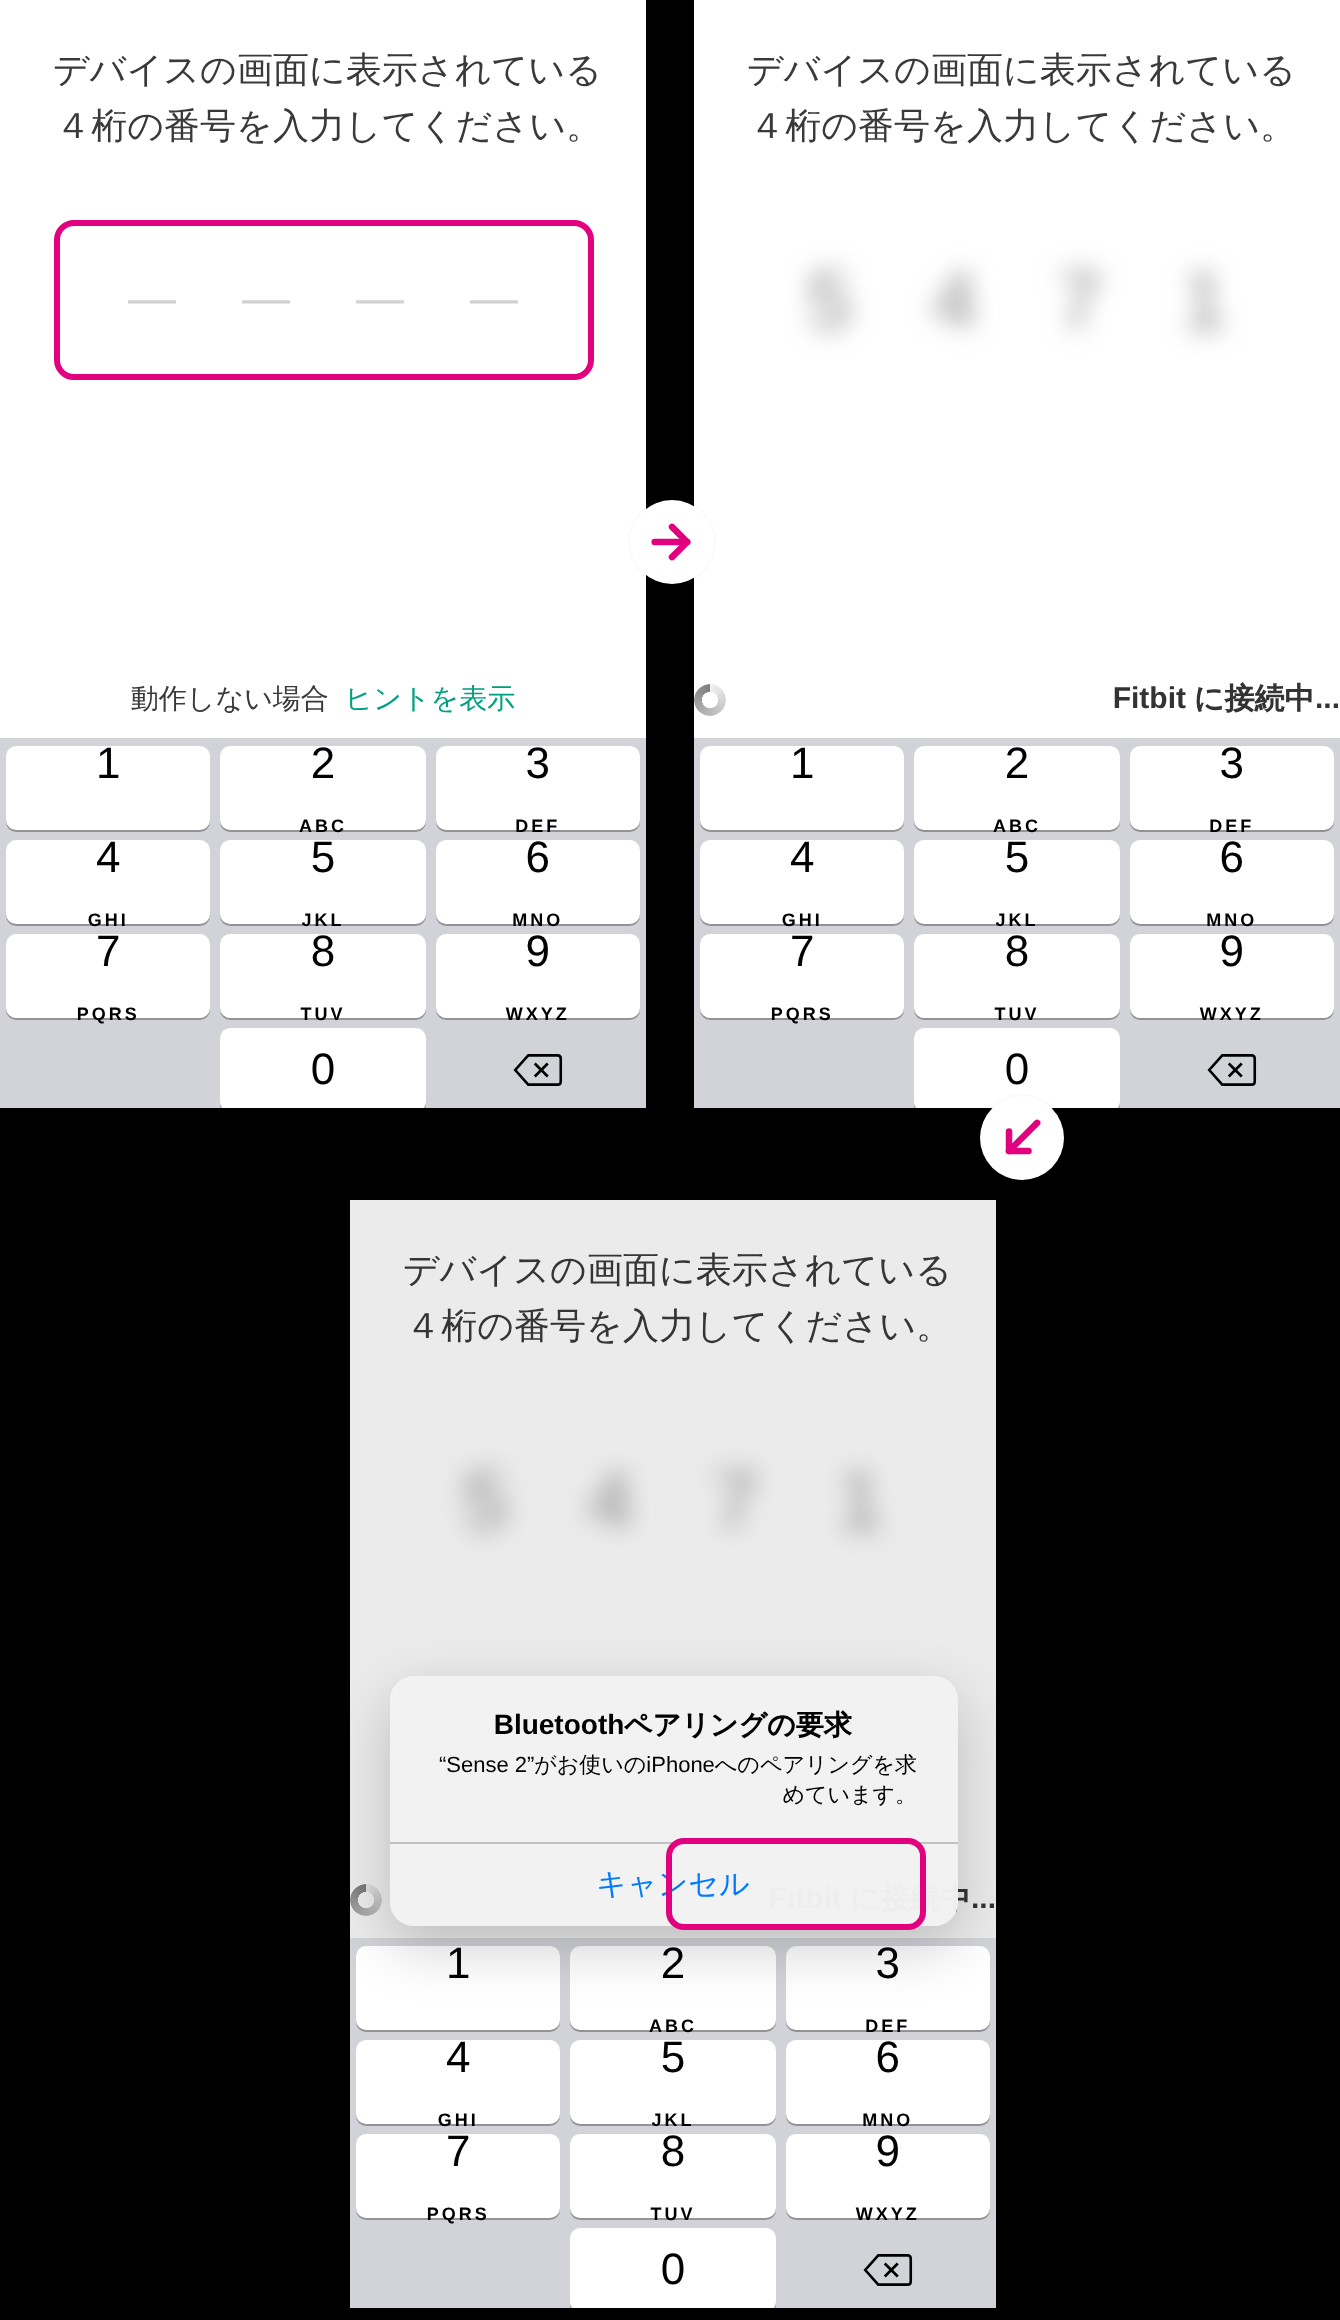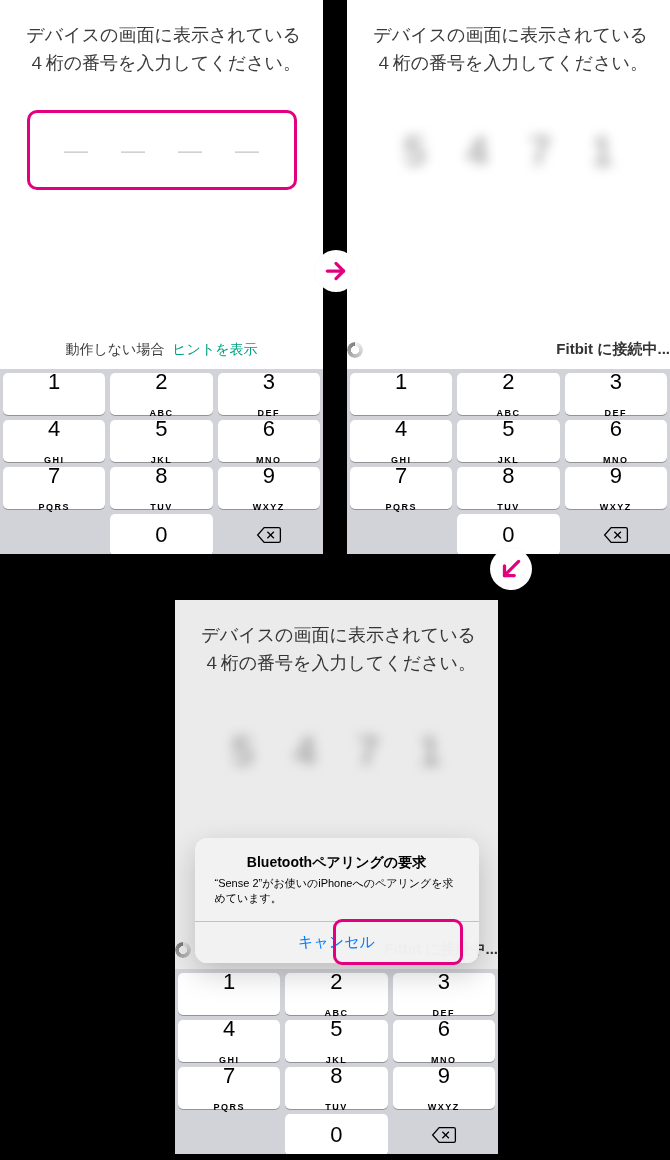--- a/index.html
+++ b/index.html
@@ -178,21 +178,21 @@
   }
   .dialog-header {
     padding: 16px 14px 2px;
     text-align: center;
     font-size: 14px;
     font-weight: 600;
     color: #000;
   }
   .dialog-body {
     padding: 2px 20px 14px;
-    text-align: left;
+    text-align: right;
     font-size: 11px;
     color: #000;
     line-height: 1.4;
   }
   .dialog-buttons {
     display: flex;
     border-top: 0.5px solid rgba(0,0,0,0.2);
     flex-direction: column;
   }
   .dialog-btn {

